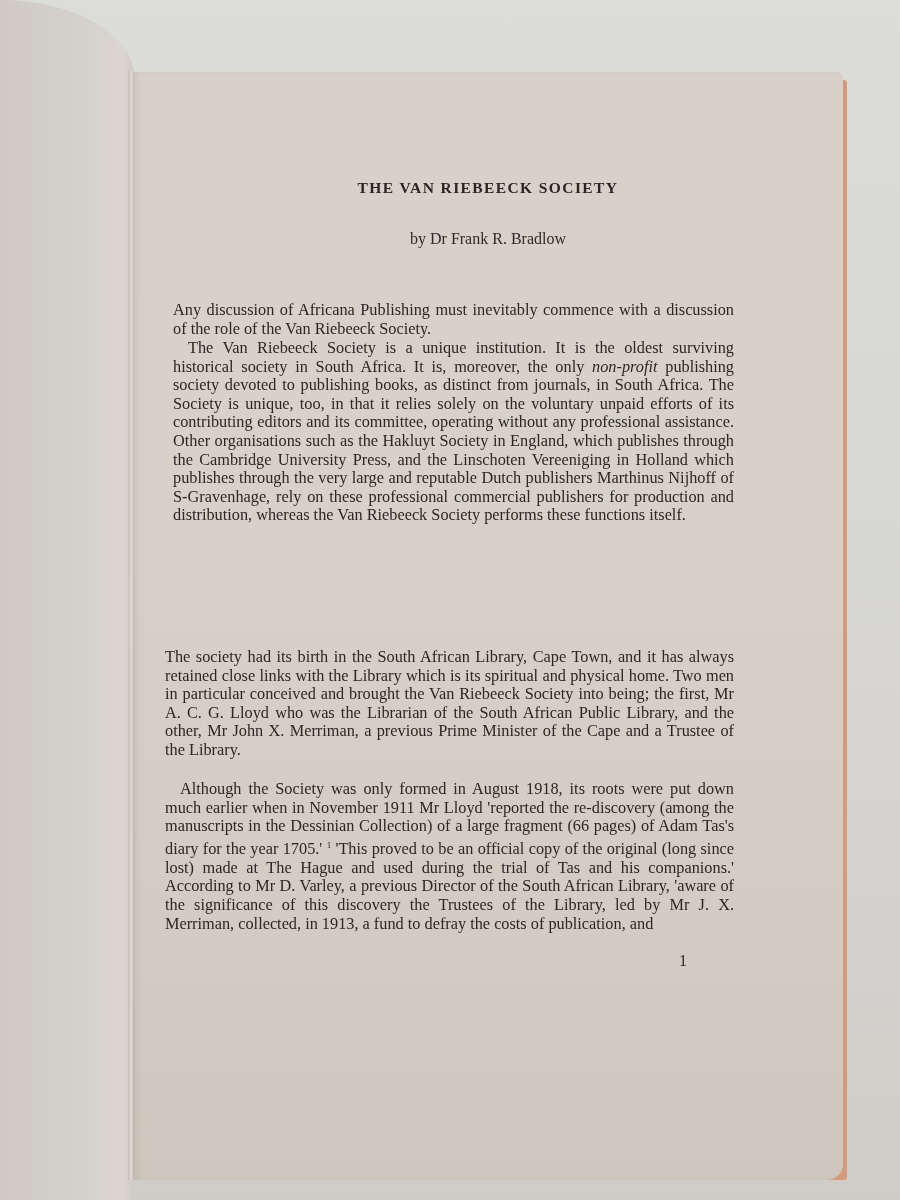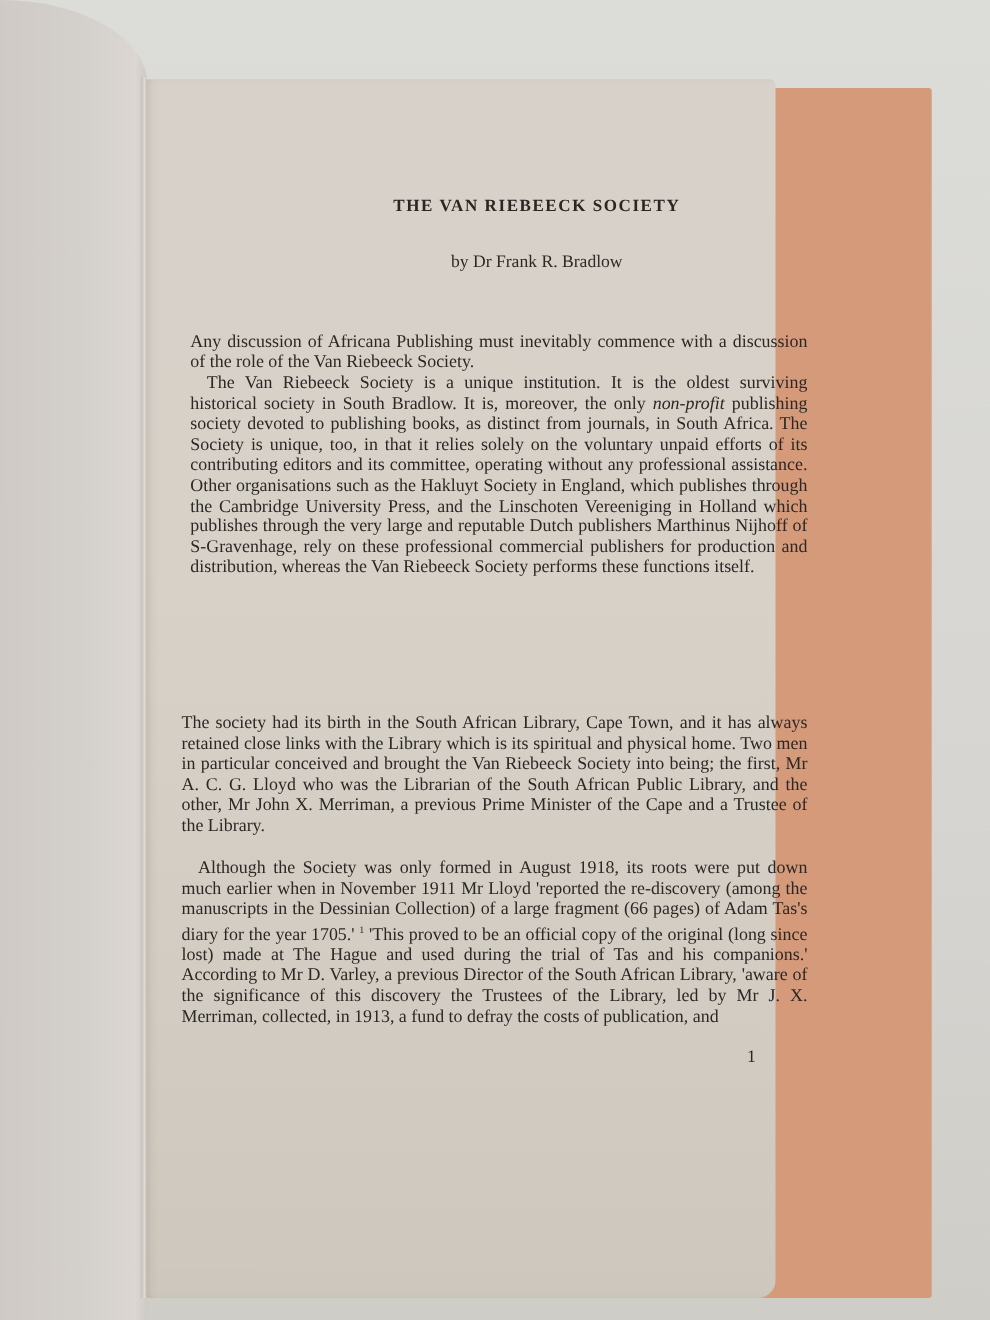--- a/index.html
+++ b/index.html
@@ -19,21 +19,21 @@
   }
   .left-page-edge {
     position:absolute; left:128px; top:70px; width:4px; height:1110px;
     background:linear-gradient(90deg,#c4beb7,#e3ded8);
   }
   .orange-cover {
     position:absolute; left:150px; top:80px; width:697px; height:1100px;
     background:#d59a7a; border-radius:3px;
   }
   .page {
-    position:absolute; left:133px; top:72px; width:572px; height:1108px;
+    position:absolute; left:133px; top:72px; width:710px; height:1108px;
     background:linear-gradient(180deg,#d8d1c9 0%,#d7d1c8 40%,#d2ccc3 75%,#cdc7bd 100%);
     border-radius:2px 6px 16px 2px;
     box-shadow: inset 6px 0 10px -6px rgba(120,110,100,0.35);
   }
   .content { position:absolute; left:0; top:0; width:710px; height:1108px; color:#2b2724; }
   .title {
     position:absolute; left:0; right:0; top:107px; text-align:center;
     font-weight:bold; font-size:15.5px; letter-spacing:1.4px;
     color:#2a2623;
   }
@@ -68,21 +68,21 @@
 <div class="page">
   <div class="content">
     <div class="title">THE VAN RIEBEECK SOCIETY</div>
     <div class="byline">by Dr Frank R. Bradlow</div>
 
     <p class="para" style="top:213px;">
       <span>Any discussion of Africana Publishing must inevitably commence with a discussion of the role of the Van Riebeeck Society.</span>
     </p>
 
     <p class="para" style="top:251px;">
-      <span class="indent"></span><span>The Van Riebeeck Society is a unique institution. It is the oldest surviving historical society in South Bradlow. It is, moreover, the only</span>
+      <span class="indent"></span><span>The Van Riebeeck Society is a unique institution. It is the oldest surviving historical society in South Africa. It is, moreover, the only</span>
       <i>non-profit</i>
       <span>publishing society devoted to publishing books, as distinct from journals, in South Africa. The Society is unique, too, in that it relies solely on the voluntary unpaid efforts of its contributing editors and its committee, operating without any professional assistance. Other organisations such as the Hakluyt Society in England, which publishes through the Cambridge University Press, and the Linschoten Vereeniging in Holland which publishes through the very large and reputable Dutch publishers Marthinus Nijhoff of S-Gravenhage, rely on these professional commercial publishers for production and distribution, whereas the Van Riebeeck Society performs these functions itself.</span>
     </p>
 
 
 
     <p class="para" style="top:560px; left:16px; width:569px;font-family:Liberation Serif, serif;">
       <span>The society had its birth in the South African Library, Cape Town, and it has always retained close links with the Library which is its spiritual and physical home. Two men in particular conceived and brought the Van Riebeeck Society into being; the first, Mr A. C. G. Lloyd who was the Librarian of the South African Public Library, and the other, Mr John X. Merriman, a previous Prime Minister of the Cape and a Trustee of the Library.</span>
     </p>
 

